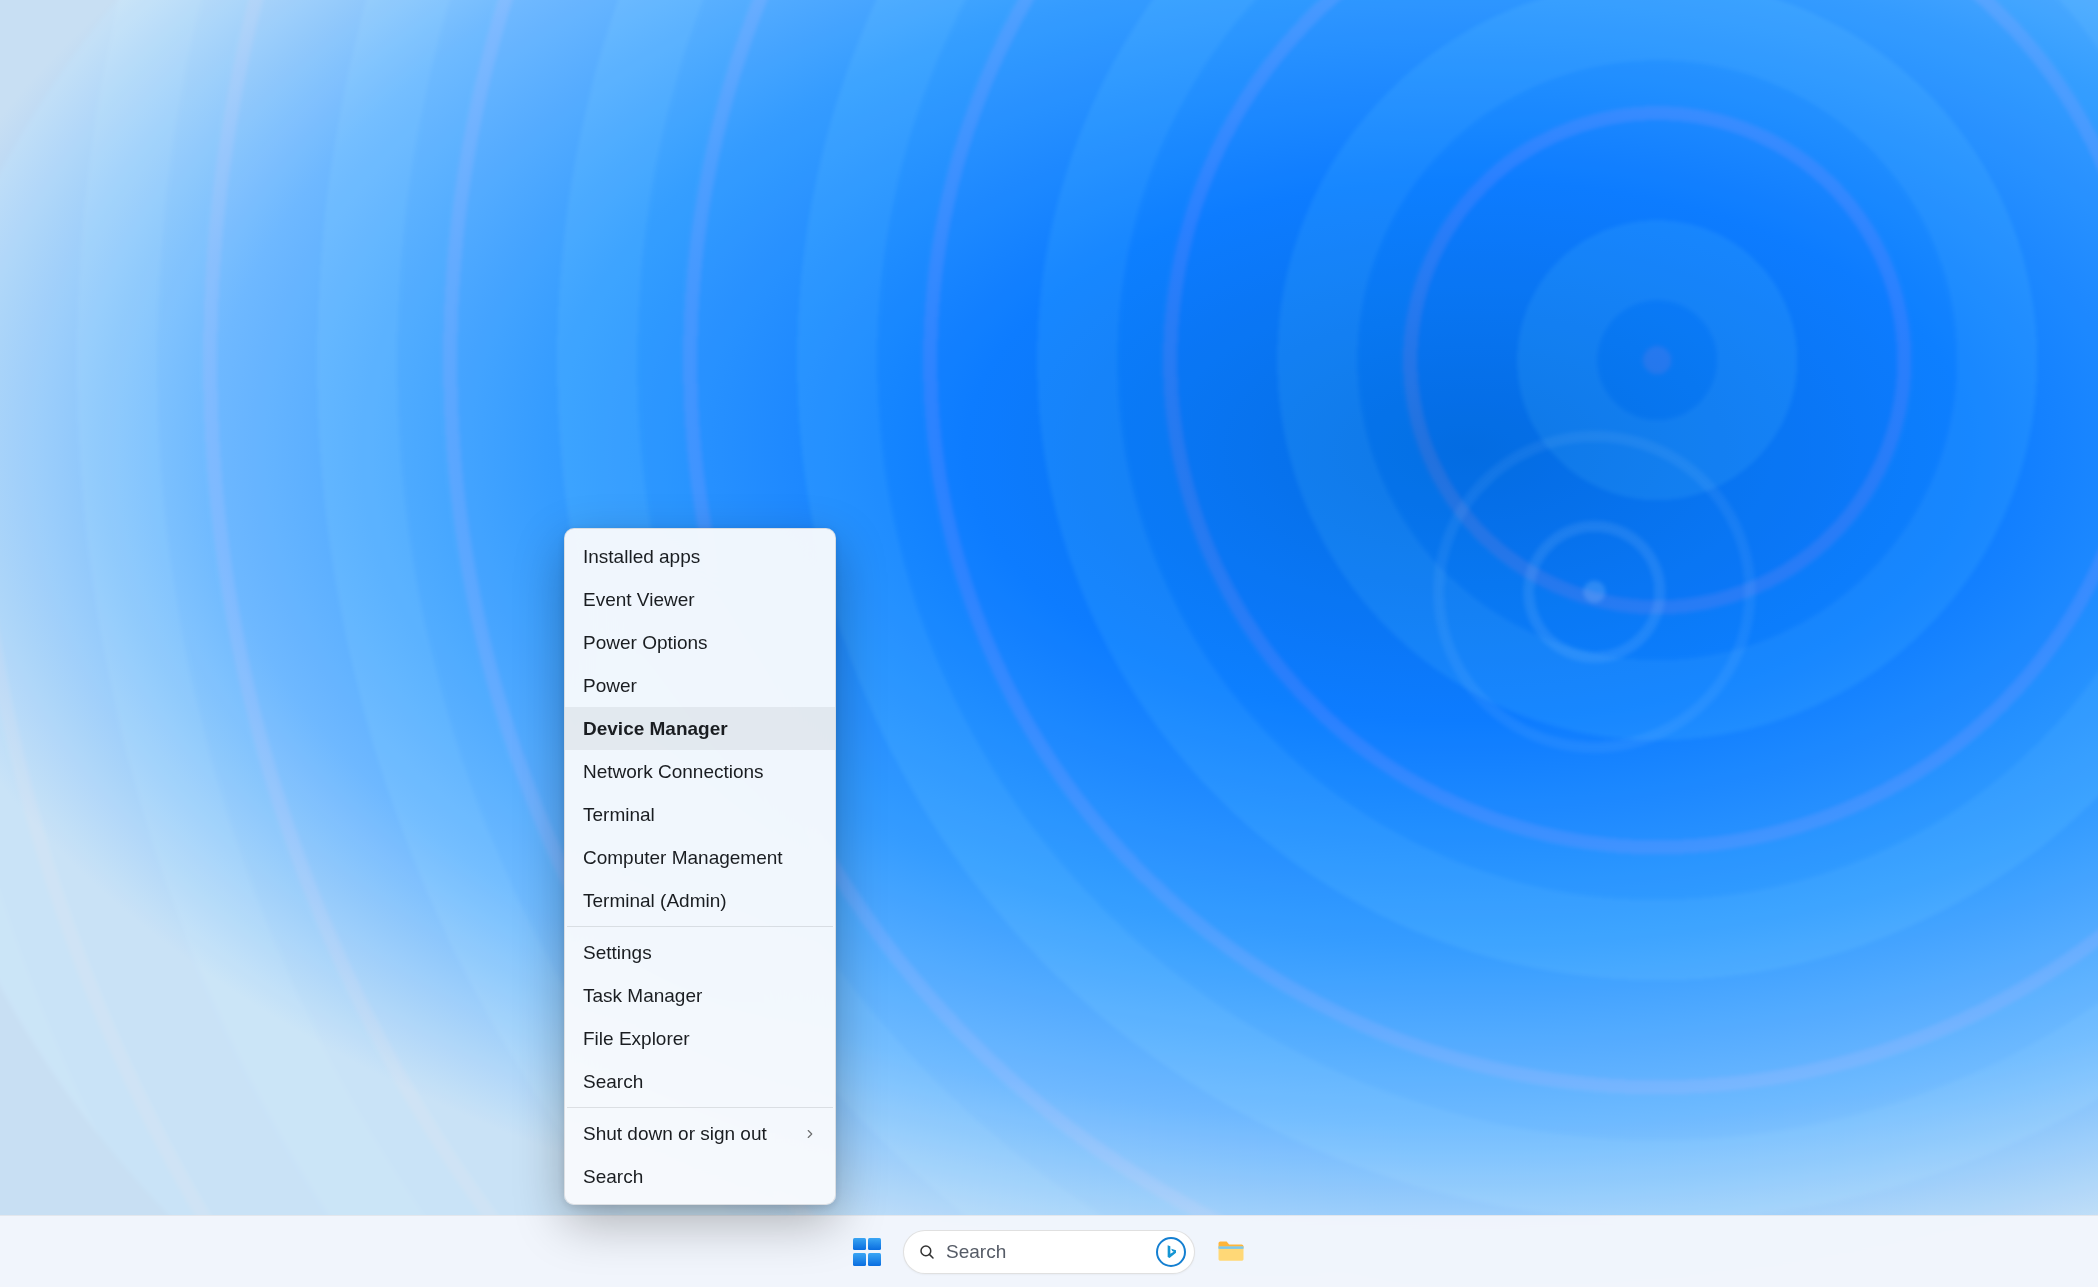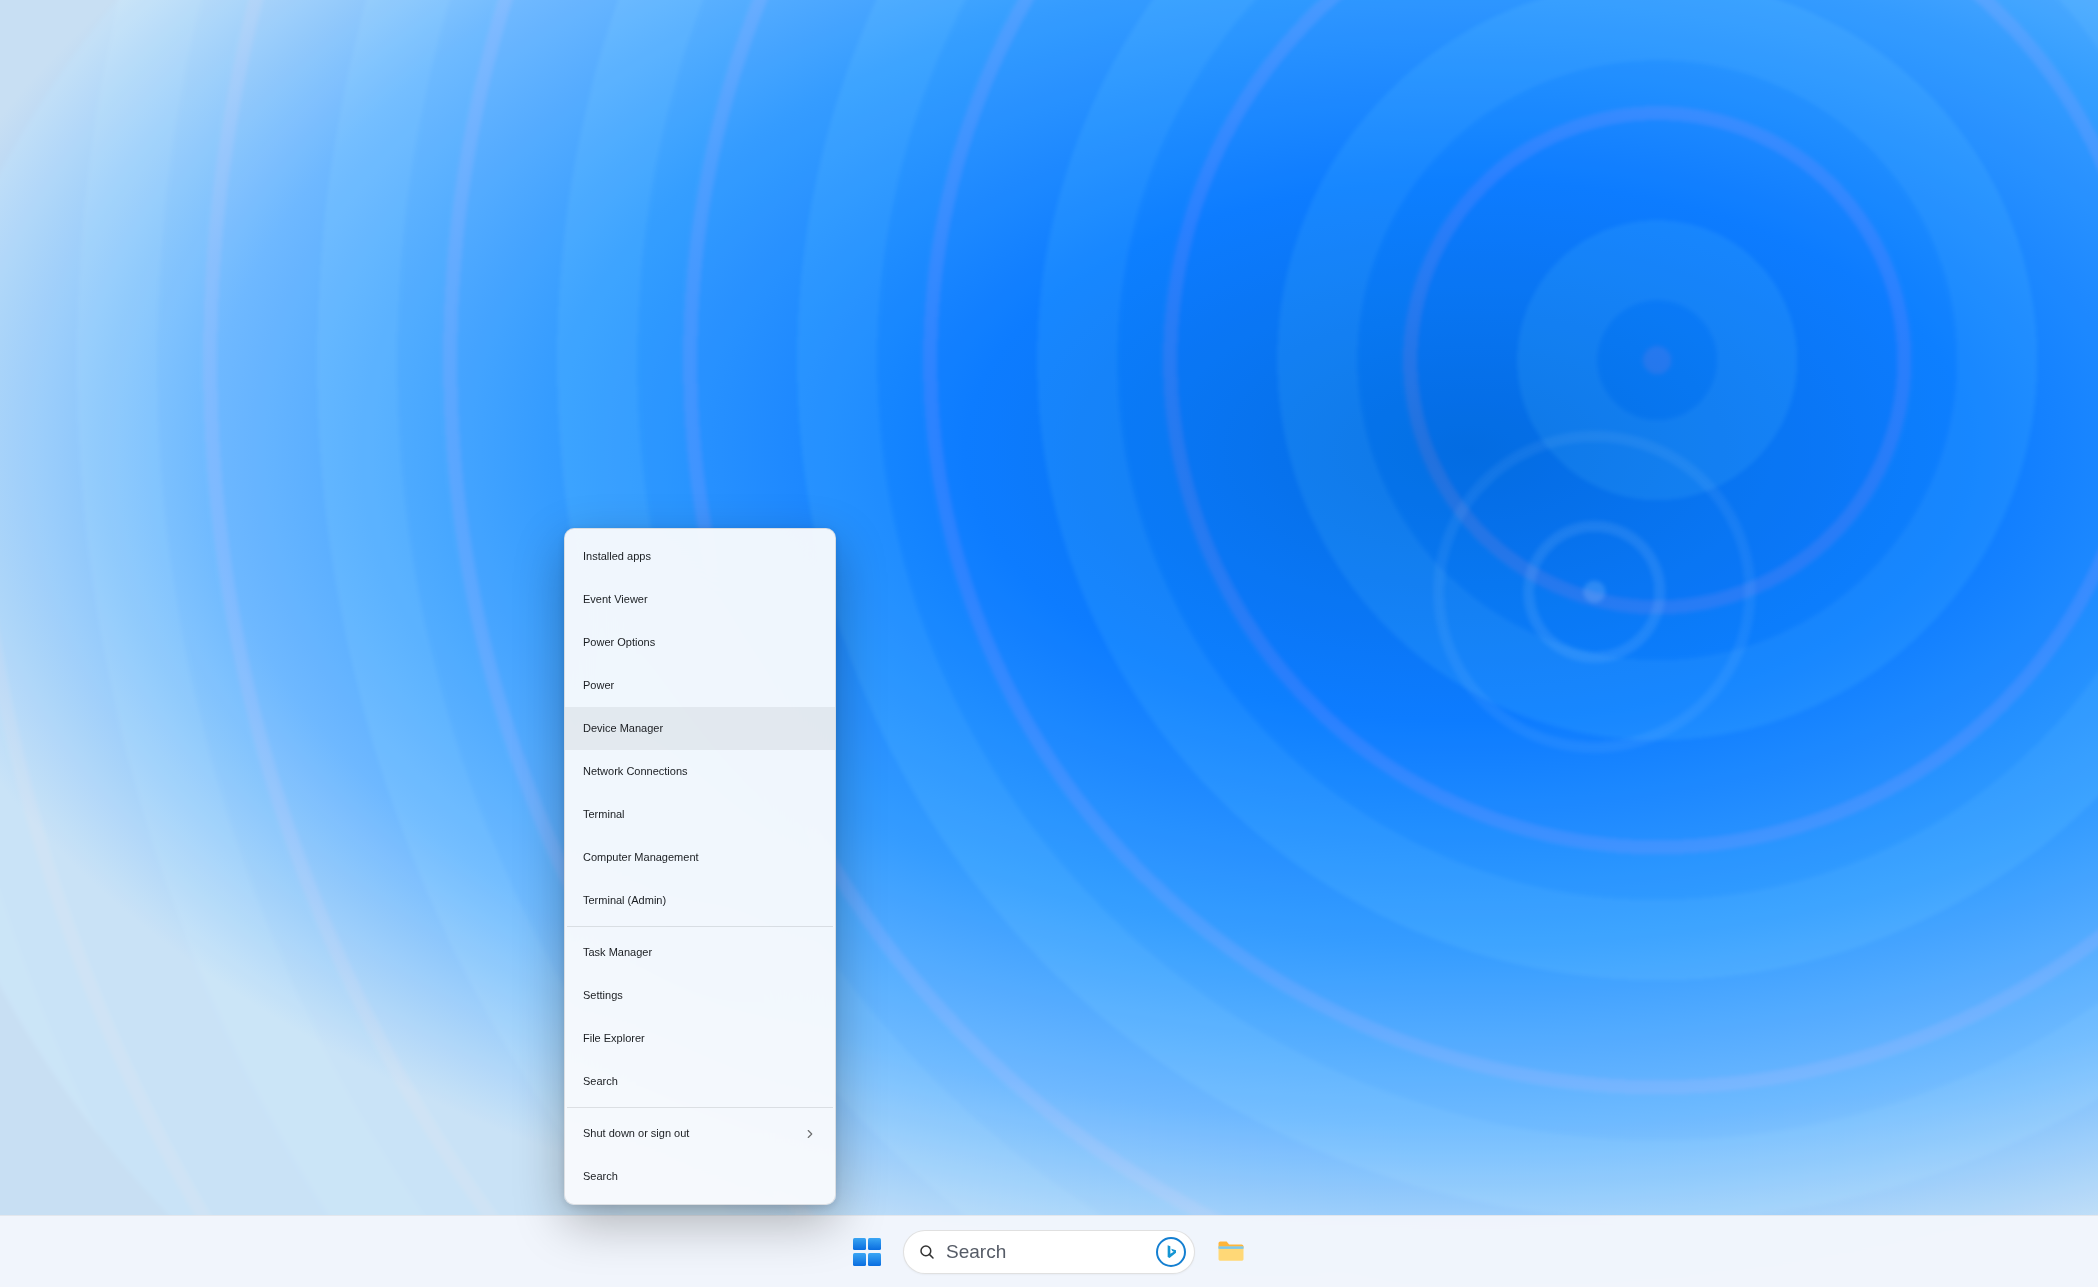--- a/index.html
+++ b/index.html
@@ -158,29 +158,30 @@
       border-radius: 10px;
       box-shadow: 0 18px 50px rgba(0,0,0,0.28), 0 2px 8px rgba(0,0,0,0.12);
       padding: 6px 0;
       z-index: 30;
       backdrop-filter: blur(30px);
     }
     .winx-menu .item {
       height: 43px;
       line-height: 43px;
       padding: 0 18px;
-      font-size: 11px;
+      font-size: 19px;
       color: #1a1d21;
       cursor: default;
       position: relative;
       display: flex;
       align-items: center;
     }
     .winx-menu .item.hovered {
       background: rgba(0,0,0,0.055);
+      font-weight: bold;
     }
     .winx-menu .sep {
       height: 1px;
       margin: 4px 2px;
       background: rgba(0,0,0,0.10);
     }
     .winx-menu .chevron {
       margin-left: auto;
       width: 14px;
       height: 14px;
@@ -215,24 +216,24 @@
       <span>Terminal</span>
     </div>
     <div class="item">
       <span>Computer Management</span>
     </div>
     <div class="item">
       <span>Terminal (Admin)</span>
     </div>
     <div class="sep"></div>
     <div class="item">
+      <span>Settings</span>
+    </div>
+    <div class="item">
       <span>Task Manager</span>
-    </div>
-    <div class="item">
-      <span>Settings</span>
     </div>
     <div class="item">
       <span>File Explorer</span>
     </div>
     <div class="item">
       <span>Search</span>
     </div>
     <div class="sep"></div>
     <div class="item">
       <span>Shut down or sign out</span>

